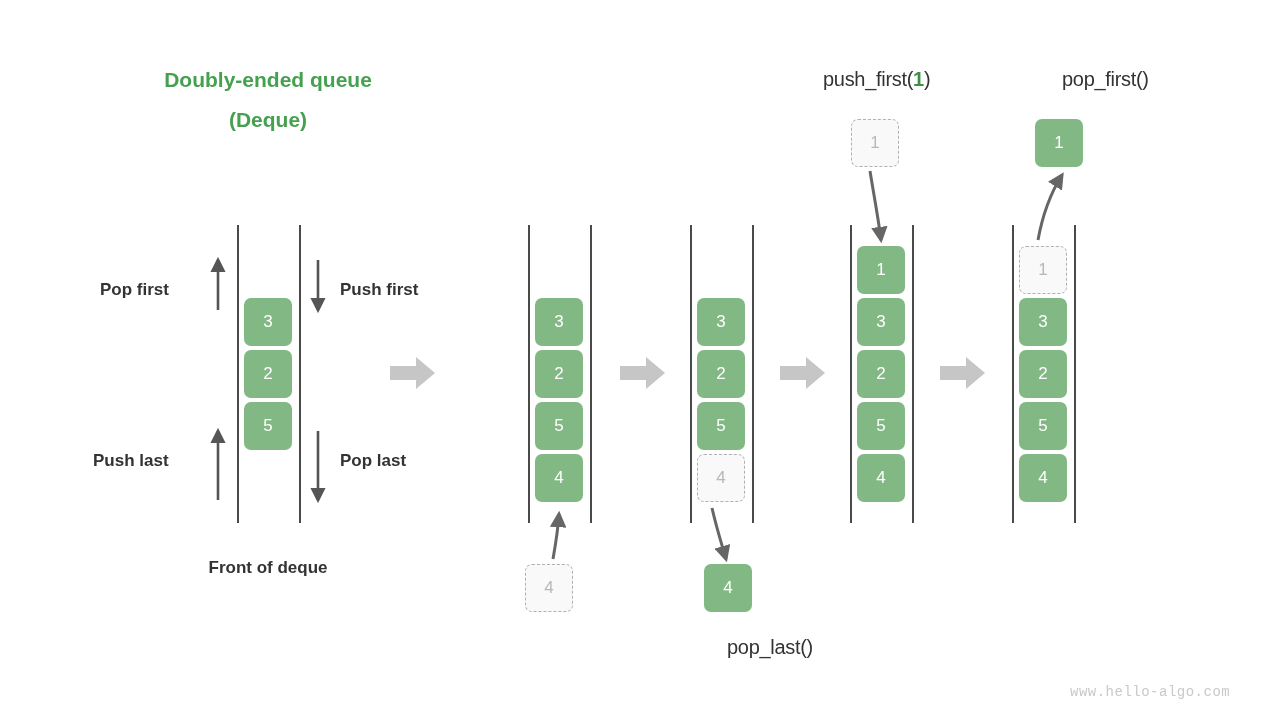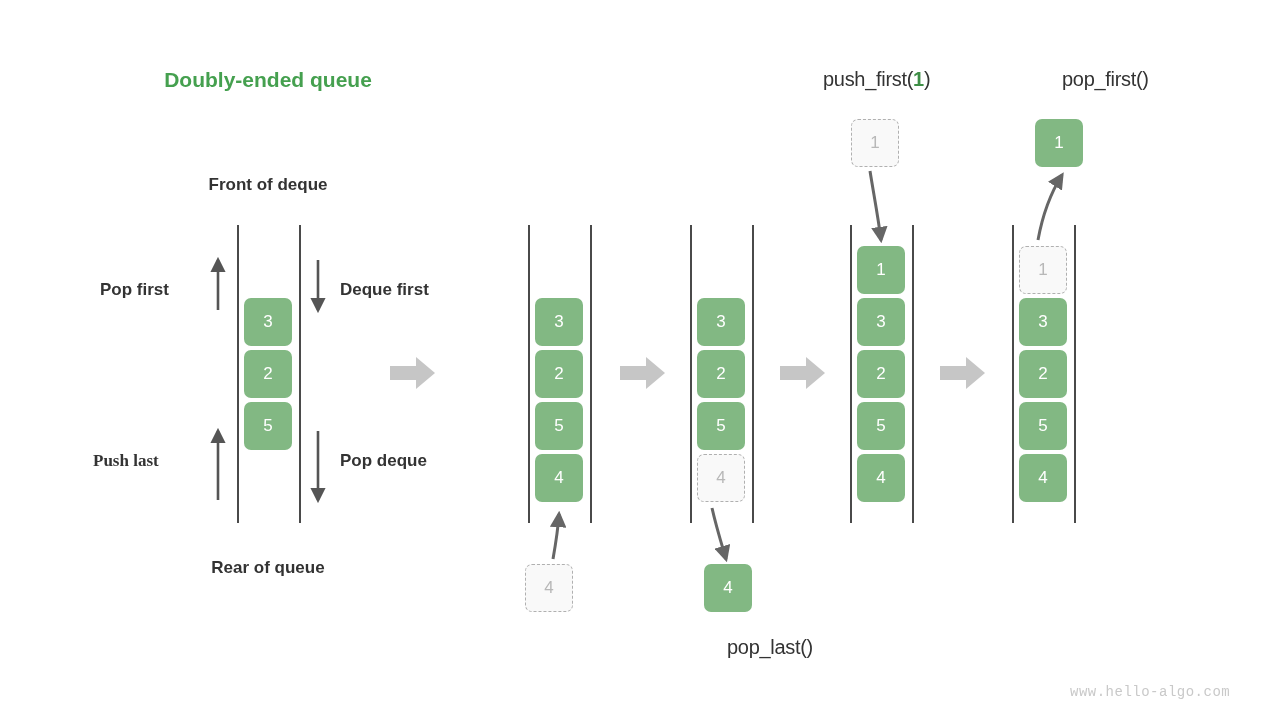--- a/index.html
+++ b/index.html
@@ -79,28 +79,28 @@
 
   
   #vectors{position:absolute;left:0;top:0;width:1280px;height:720px;pointer-events:none;}
 </style>
 </head>
 <body>
 
 <div id="stage">
 
   <div class="abs title-main" style="left:143px;top:60px;width:250px;">Doubly-ended queue</div>
-
-  <div class="abs label-bold" style="left:143px;top:167px;width:250px;text-align:center;">Front of deque</div>
-  <div class="abs label-bold" style="left:143px;top:550px;width:250px;text-align:center;">Rear of queue</div>
+  <div class="abs title-main" style="left:143px;top:100px;width:250px;">(Deque)</div>
+
+  <div class="abs label-bold" style="left:143px;top:550px;width:250px;text-align:center;">Front of deque</div>
 
   <div class="abs label-bold" style="left:100px;top:272px;">Pop first</div>
-  <div class="abs label-bold" style="left:340px;top:272px;">Deque first</div>
-  <div class="abs label-bold" style="left:93px;top:443px;font-family:Liberation Serif, serif;">Push last</div>
-  <div class="abs label-bold" style="left:340px;top:443px;">Pop deque</div>
+  <div class="abs label-bold" style="left:340px;top:272px;">Push first</div>
+  <div class="abs label-bold" style="left:93px;top:443px;">Push last</div>
+  <div class="abs label-bold" style="left:340px;top:443px;">Pop last</div>
 
   <div class="abs mono-label" style="left:823px;top:60px;">
     <span>push_first(</span><span class="arg">1</span><span>)</span>
   </div>
   <div class="abs mono-label" style="left:1033px;top:60px;margin-left:29px;">
     <span>pop_first()</span>
   </div>
 
   <div class="abs mono-label" style="left:703px;top:628px;margin-left:24px;">
     <span>pop_last()</span>

